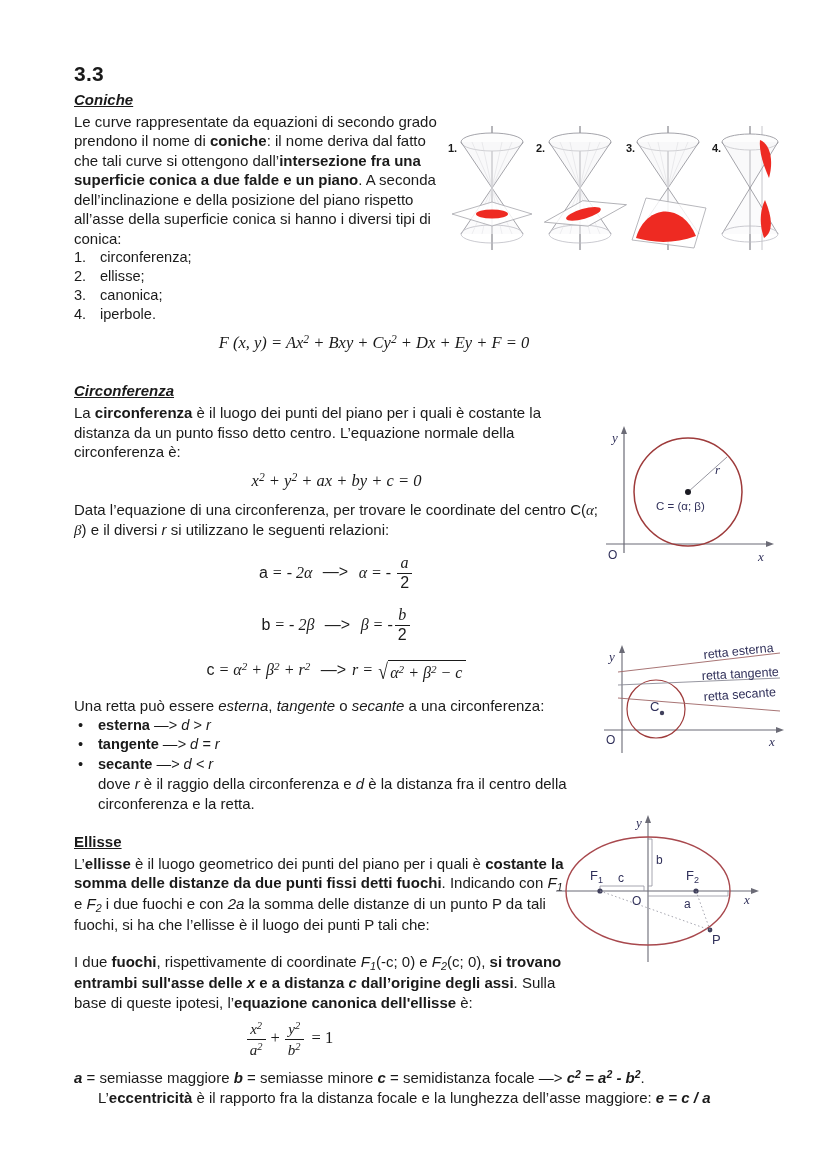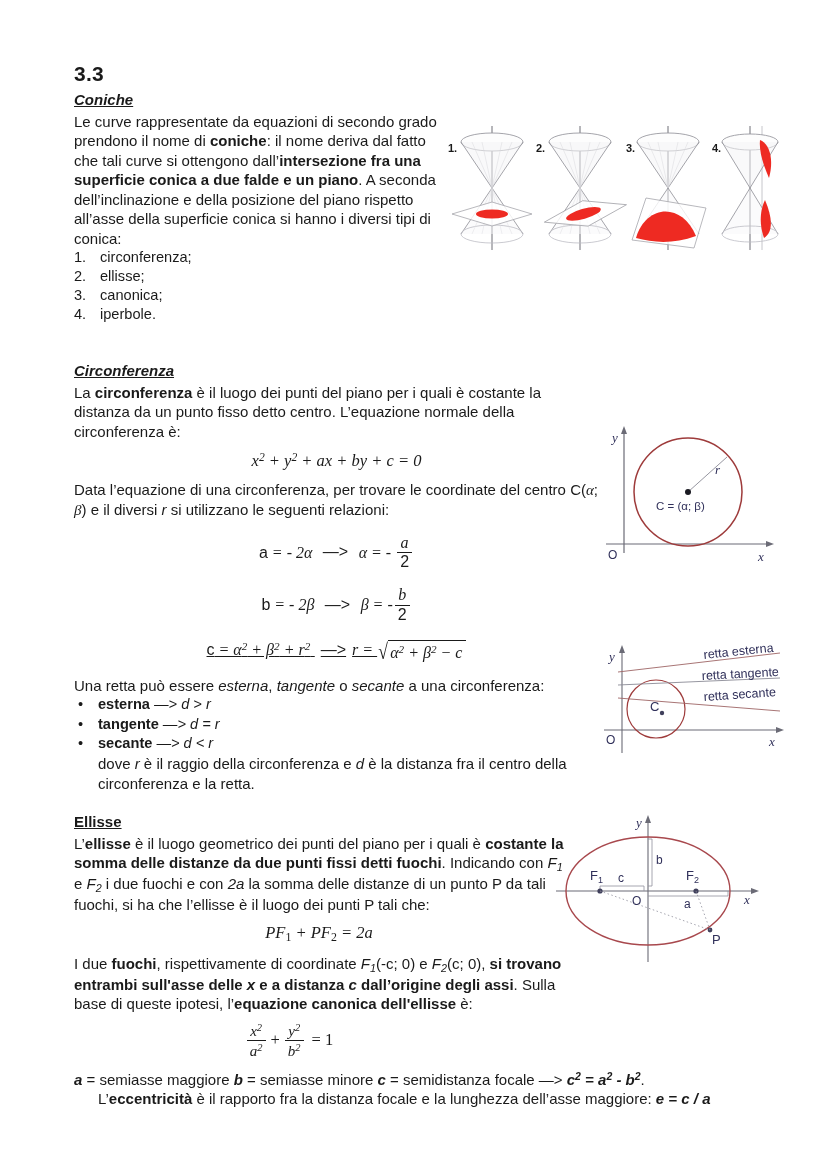--- a/index.html
+++ b/index.html
@@ -188,20 +188,23 @@
           <span>canonica;</span>
         </li>
       <li>
           <span class="mk">4.</span>
           <span>iperbole.</span>
         </li>
     </ol>
 
 
     <div class="block-gap-sm"></div>
+    <div class="formula" style="width:600px;">
+      <span class="serif-it">F (x, y) = Ax<sup>2</sup> + Bxy + Cy<sup>2</sup> + Dx + Ey + F = 0</span>
+    </div>
     <div class="block-gap-sm"></div>
 
 
     <div class="block-gap-lg"></div>
 
     <div class="sub-head">Circonferenza</div>
     <p class="body" style="width:525px;"><span>La </span><span class="b">circonferenza</span><span> è il luogo dei punti del piano per i quali è costante la distanza da un punto fisso detto centro. L’equazione normale della circonferenza è:</span></p>
 
     <div class="block-gap-sm"></div>
     <div class="formula" style="width:525px;">
@@ -222,21 +225,21 @@
     <div style="height:16px"></div>
 
     <div class="formula formula-bold" style="width:525px;">
       <span class="upright" style="font-weight:normal;">b</span><span class="serif-it"> = - 2β</span>
       <span class="upright" style="padding:0 6px;">—&gt;</span>
       <span class="serif-it">β = -</span><span class="frac"><span class="num serif-it">b</span><span class="den upright">2</span></span>
     </div>
 
     <div style="height:16px"></div>
 
-    <div class="formula formula-bold" style="width:525px;text-decoration:underline;">
+    <div class="formula formula-bold" style="width:525px;">
       <span class="upright" style="font-weight:normal;">c</span><span class="serif-it"> = α<sup>2</sup> + β<sup>2</sup> + r<sup>2</sup></span>
       <span class="upright" style="padding:0 6px;">—&gt;</span><span class="serif-it">r = </span><span class="sqrt"><span class="radsign">√</span><span class="radicand">α<sup>2</sup> + β<sup>2</sup> − c</span></span>
     </div>
 
     <div class="block-gap-md"></div>
 
     <p class="body" style="width:525px;"><span>Una retta può essere </span><span class="i">esterna</span><span>, </span><span class="i">tangente</span><span> o </span><span class="i">secante</span><span> a una circonferenza:</span></p>
 
     <ul class="ul" style="width:525px;">
       <li>
@@ -255,23 +258,20 @@
 
     <p class="body" style="width:525px;margin-left:24px;"><span>dove </span><span class="i">r</span><span> è il raggio della circonferenza e </span><span class="i">d</span><span> è la distanza fra il centro della circonferenza e la retta.</span></p>
 
     <div class="block-gap-lg"></div>
 
     <div class="sub-head noital">Ellisse</div>
 
     <p class="body" style="width:490px;"><span>L’</span><span class="b">ellisse</span><span> è il luogo geometrico dei punti del piano per i quali è </span><span class="b">costante la somma delle distanze da due punti fissi detti fuochi</span><span>. Indicando con </span><span class="i">F</span><sub>1</sub><span> e </span><span class="i">F</span><sub>2</sub><span> i due fuochi e con </span><span class="i">2a</span><span> la somma delle distanze di un punto P da tali fuochi, si ha che l’ellisse è il luogo dei punti P tali che:</span></p>
 
     <div class="block-gap-sm"></div>
-    <div class="formula" style="width:490px;">
-      <span class="serif-it">PF<sub style="font-style:normal">1</sub> + PF<sub style="font-style:normal">2</sub> = 2a</span>
-    </div>
     <div class="block-gap-sm"></div>
 
     <p class="body" style="width:490px;"><span>I due </span><span class="b">fuochi</span><span>, rispettivamente di coordinate </span><span class="i">F</span><sub>1</sub><span>(-c; 0)</span><span> e </span><span class="i">F</span><sub>2</sub><span>(c; 0)</span><span>, </span><span class="b">si </span><span class="b">trovano entrambi sull'asse delle </span><span class="bi">x</span><span class="b"> e a distanza </span><span class="bi">c</span><span class="b"> dall’origine degli assi</span><span>. Sulla base di queste ipotesi, l’</span><span class="b">equazione canonica dell'ellisse</span><span> è:</span></p>
 
     <div style="height:8px"></div>
     <div class="formula" style="width:430px;">
       <span class="frac" style="font-size:15px;"><span class="num serif-it">x<sup>2</sup></span><span class="den serif-it">a<sup>2</sup></span></span><span class="serif-it" style="font-style:normal;padding:0 3px;">+</span><span class="frac" style="font-size:15px;"><span class="num serif-it">y<sup>2</sup></span><span class="den serif-it">b<sup>2</sup></span></span><span class="serif-it" style="font-style:normal;padding-left:6px;">= 1</span>
     </div>
     <div style="height:10px"></div>
 

